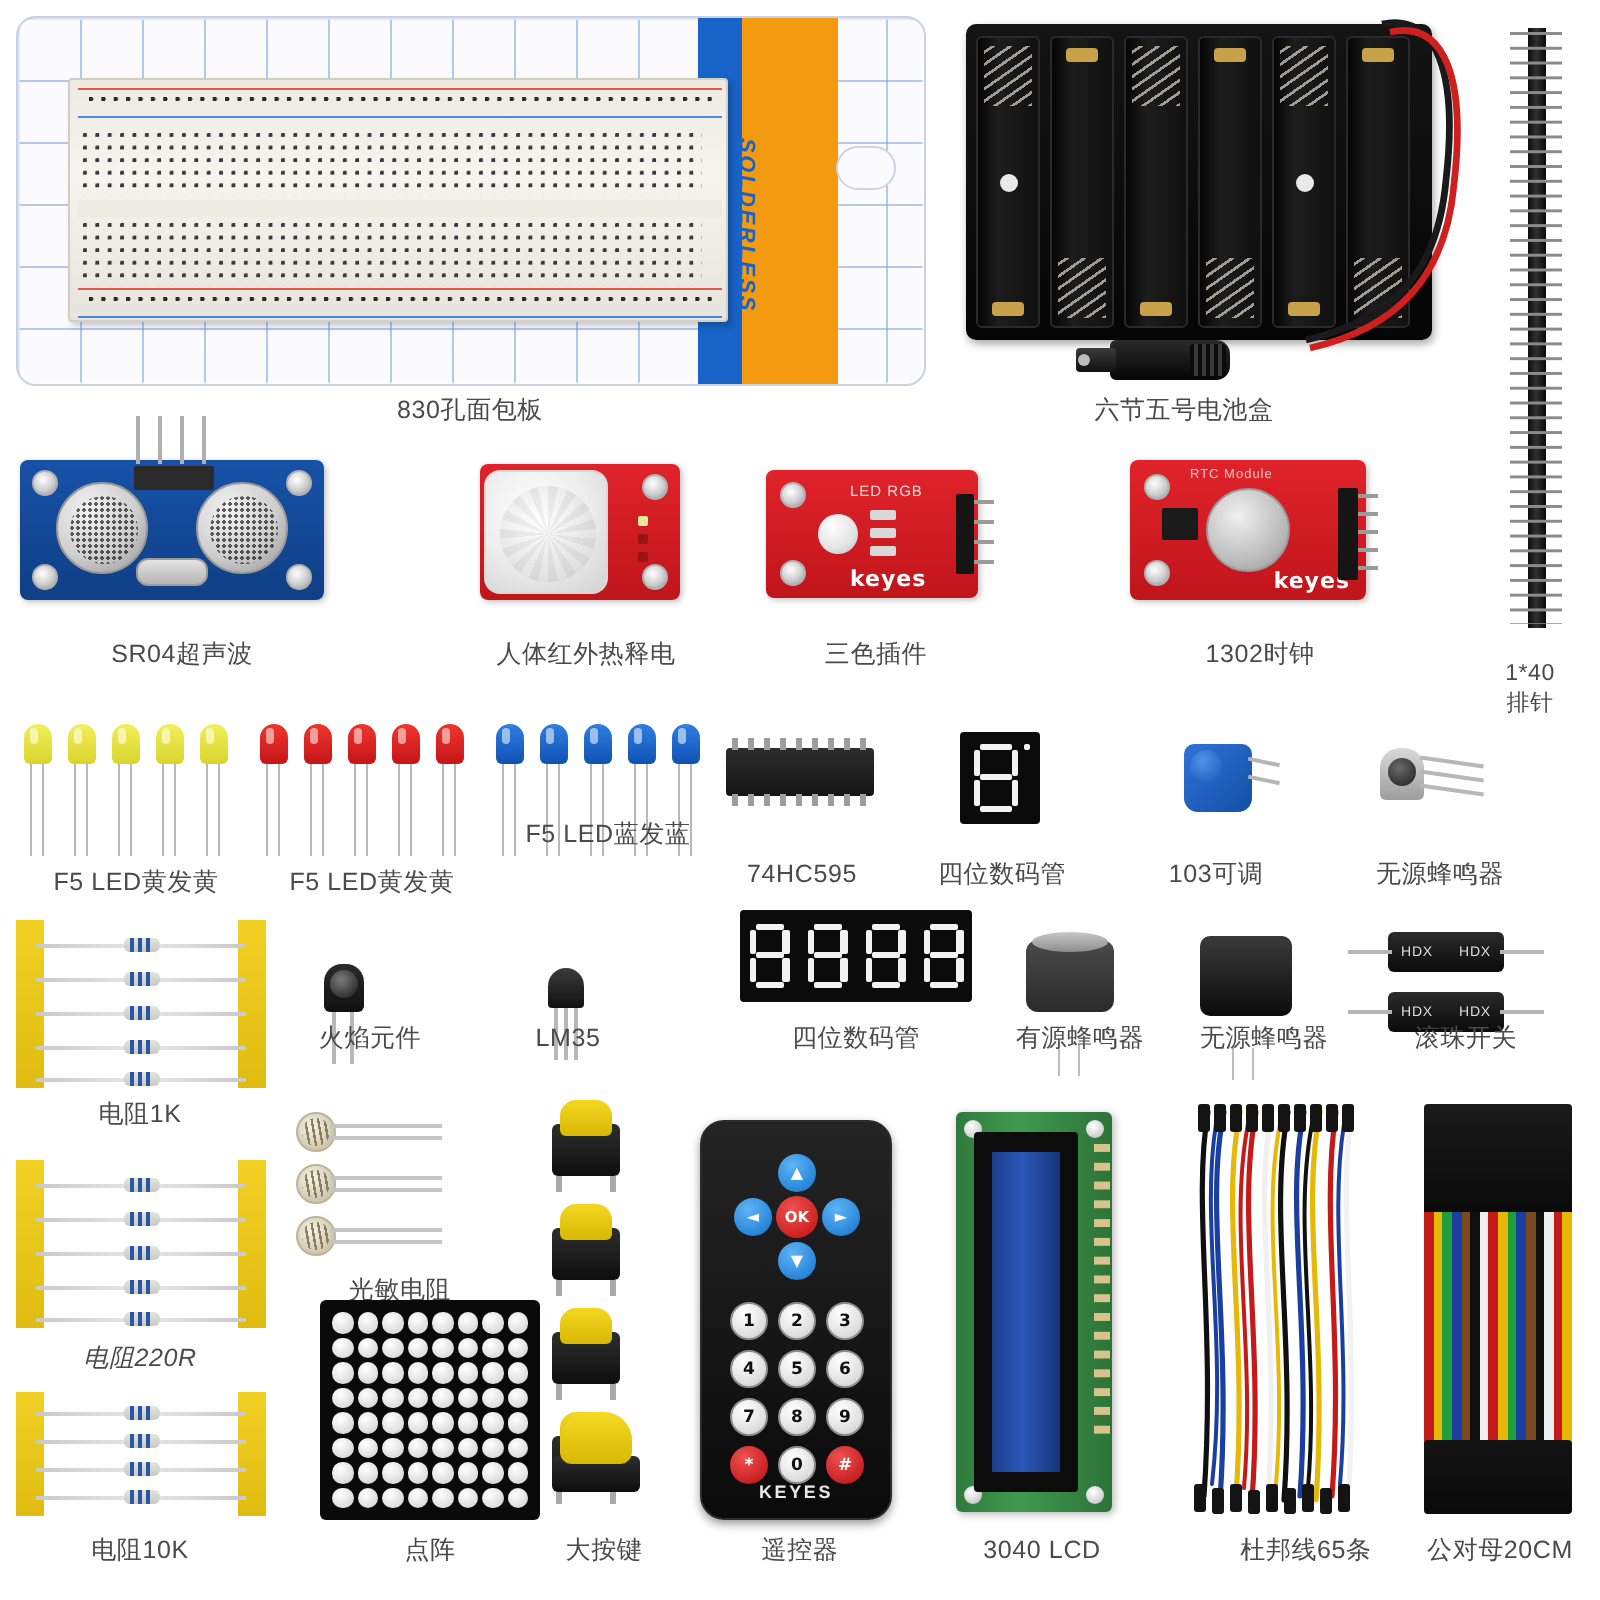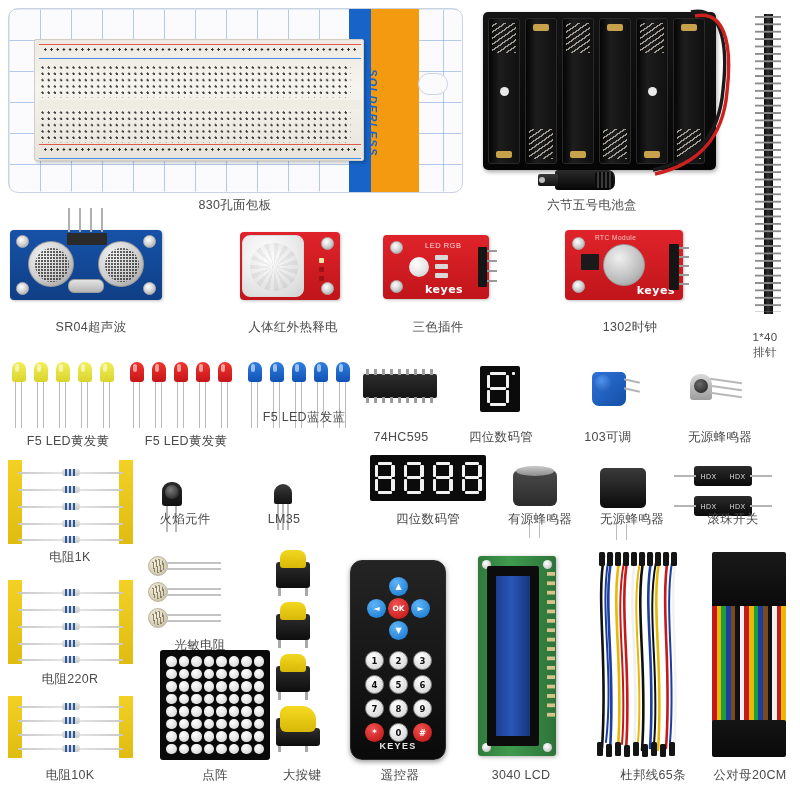--- a/index.html
+++ b/index.html
@@ -922,21 +922,21 @@
           <i style="left:11px;"></i>
         </div>
       <div class="rwire" style="top:79px;"></div>
         <div class="rbody" style="left:54px; top:76px;">
           <i style="left:3px;"></i>
           <i style="left:7px;"></i>
           <i style="left:11px;"></i>
         </div>
     </div>
   </div>
-  <div class="caption" style="left:18px; top:672px; width:104px;">电阻220R</div>
+  <div class="caption" style="left:18px; top:672px; width:104px;font-style:italic;">电阻220R</div>
 
   <div class="item" style="left:148px; top:556px;">
     <div style="position:relative; width:116px; height:78px;">
       <div style="position:absolute; left:0; top:0;">
         <div class="ldr"></div>
         <div style="position:absolute; left:17px; top:6px; width:56px; height:1.5px; background:#c4c4c4;"></div>
         <div style="position:absolute; left:17px; top:12px; width:56px; height:1.5px; background:#c4c4c4;"></div>
       </div>
       <div style="position:absolute; left:0; top:26px;">
         <div class="ldr"></div>

